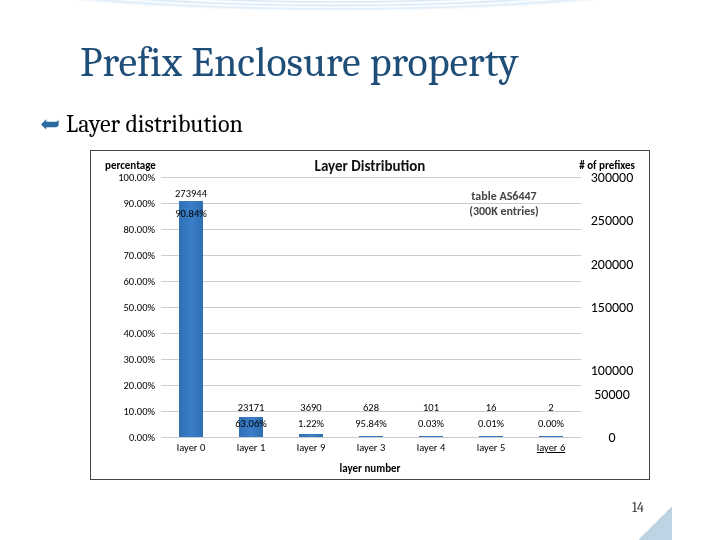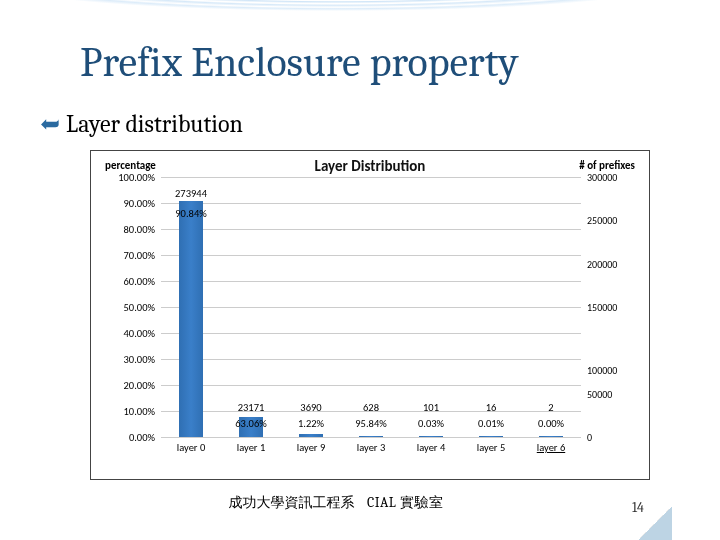--- a/index.html
+++ b/index.html
@@ -111,22 +111,22 @@
     right: 426px;
     width: 54px;
     text-align: right;
     font-size: 10.5px;
     transform: translateY(-50%);
   }
   .ytick-r {
     position: absolute;
     left: 426px;
     width: 50px;
-    text-align: left;
-    font-size: 10px;
+    text-align: center;
+    font-size: 14px;
     transform: translateY(-50%);
   }
   .bar-col {
     position: absolute;
     bottom: 0;
     width: 60px;
   }
   .bar {
     position: absolute;
     bottom: 0;
@@ -189,20 +189,24 @@
   <div class="wave"></div>
 
   <div class="title">Prefix Enclosure property</div>
   <div class="sub">Layer distribution</div>
 
   <div class="chart-wrap">
     <div class="chart-head">Layer Distribution</div>
     <div class="lbl-left">percentage</div>
     <div class="lbl-right"># of prefixes</div>
 
+    <div class="legend">
+      <span>table AS6447</span><br>
+      <span>(300K entries)</span>
+    </div>
 
     <div class="plot" id="plot">
         <div class="grid-line" style="top: 260px;"></div>
         <div class="ytick-l" style="top: 260px;">0.00%</div>
         <div class="grid-line" style="top: 234px;"></div>
         <div class="ytick-l" style="top: 234px;">10.00%</div>
         <div class="grid-line" style="top: 208px;"></div>
         <div class="ytick-l" style="top: 208px;">20.00%</div>
         <div class="grid-line" style="top: 182px;"></div>
         <div class="ytick-l" style="top: 182px;">30.00%</div>
@@ -263,22 +267,18 @@
         <div class="count-label" style="left: 300px; width: 60px; top: 224px;">16</div>
         <div class="pct-label" style="left: 300px; width: 60px; top: 240px;">0.01%</div>
         <div class="xtick" style="left: 300px; width: 60px;">layer 5</div>
         <div class="bar-col" style="left: 360px; width: 60px; height: 260px;">
           <div class="bar" style="height: 1px; left: 18px;"></div>
         </div>
         <div class="count-label" style="left: 360px; width: 60px; top: 224px;">2</div>
         <div class="pct-label" style="left: 360px; width: 60px; top: 240px;">0.00%</div>
         <div class="xtick" style="left: 360px; width: 60px; text-decoration: underline;">layer 6</div>
       </div>
+    <div class="xaxis-label">layer number</div>
   </div>
 
-  <div class="footer">
-    <span>成功大學資訊工程系</span>
-    &nbsp;&nbsp;
-    <span class="lab">CIAL 實驗室</span>
-  </div>
   <div class="pagenum">14</div>
   <div class="corner"></div>
 </div>
 
 </body></html>

